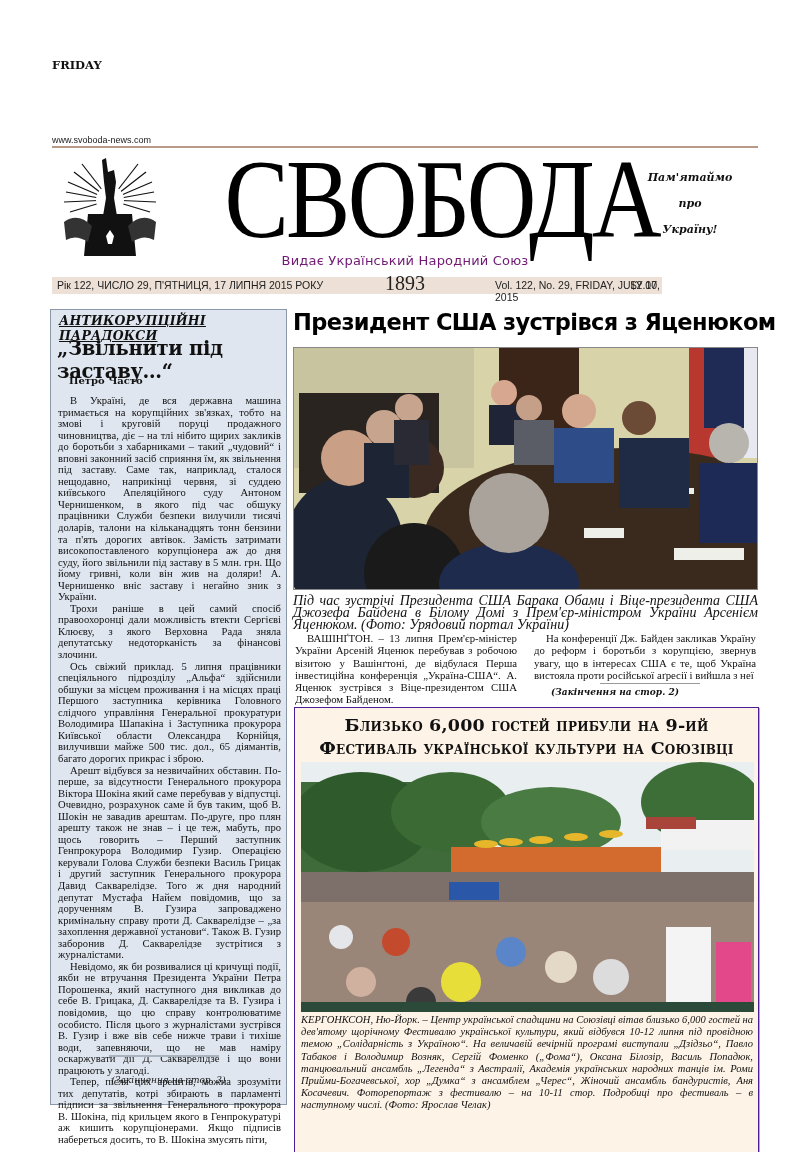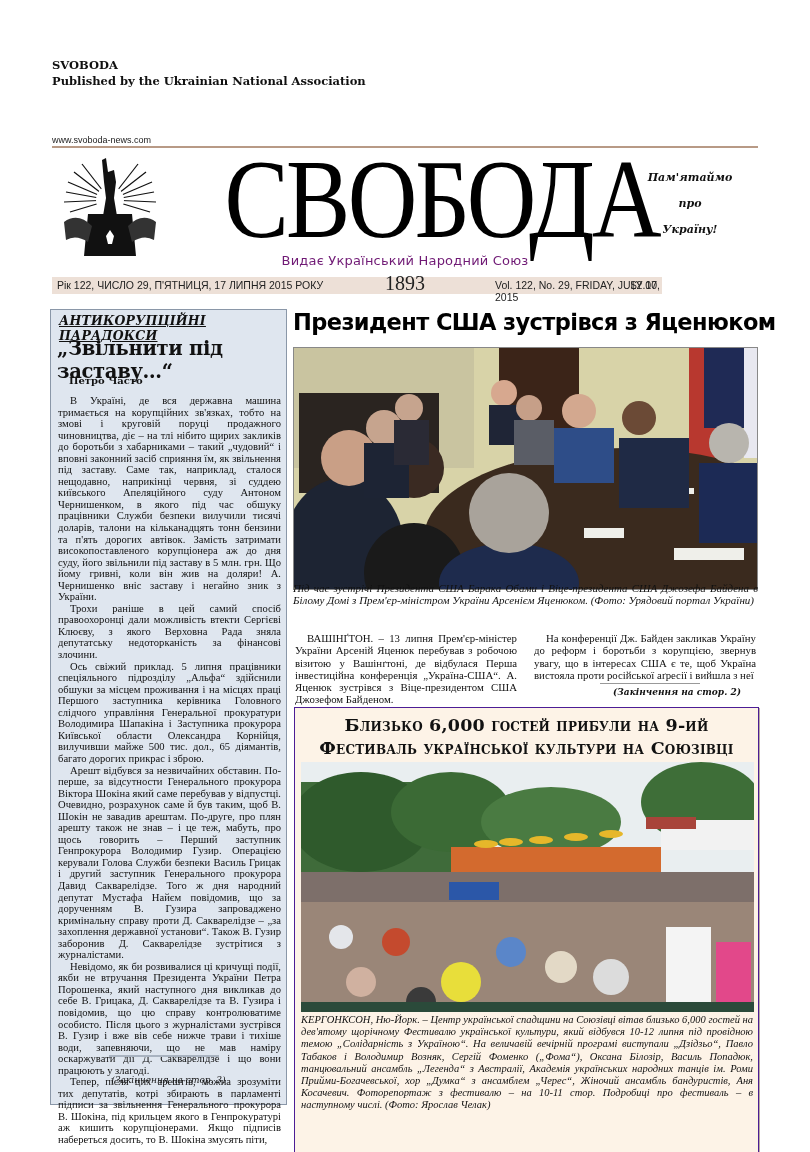--- a/index.html
+++ b/index.html
@@ -26,40 +26,39 @@
   .side-headline { position: absolute; left: 6px; top: 27px; font-family: "DejaVu Serif", serif; font-weight: bold; font-size: 19.5px; letter-spacing: -0.3px; }
   .byline { position: absolute; left: 18px; top: 65px; font-family: "DejaVu Serif", serif; font-weight: bold; font-size: 10px; text-align: center; }
   .side-body { position: absolute; left: 7px; top: 85px; width: 223px; font-family: "Liberation Serif", serif; font-size: 10.6px; line-height: 11.55px; text-align: justify; hyphens: auto; }
   .side-body p { margin: 0; text-indent: 12px; }
   .side-divider { position: absolute; left: 58px; top: 745px; width: 110px; height: 2px; background: #a9b3c0; }
   .side-cont { position: absolute; left: 0; top: 765px; width: 100%; text-align: center; font-family: "DejaVu Serif", serif; font-style: italic; font-weight: normal; font-size: 9px; }
 
   
   .main-headline { position: absolute; left: 293px; top: 309px; font-family: "DejaVu Sans", sans-serif; font-weight: bold; font-size: 22.5px; letter-spacing: -0.6px; color: #000; }
   .photo1 { position: absolute; left: 293px; top: 347px; width: 465px; height: 243px; border: 1px solid #888; box-sizing: border-box; overflow: hidden; }
-  .caption1 { position: absolute; left: 293px; top: 582px; width: 465px; font-family: "Liberation Serif", serif; font-style: italic; font-size: 11px; line-height: 12px; text-align: justify; }
+  .caption1 { position: absolute; left: 293px; top: 595px; width: 465px; font-family: "Liberation Serif", serif; font-style: italic; font-size: 14px; line-height: 12px; text-align: justify; }
   .col { position: absolute; top: 630px; width: 226px; font-family: "Liberation Serif", serif; font-size: 10.8px; line-height: 12.3px; text-align: justify; }
   .col p { margin: 2px; text-indent: 12px; }
   .col.a { left: 293px; }
   .col.b { left: 532px; }
   .main-divider { position: absolute; left: 600px; top: 683px; width: 100px; height: 1px; background: #999; }
-  .main-cont { position: absolute; left: 564px; top: 687px; width: 226px; text-align: center; font-family: "DejaVu Serif", serif; font-style: italic; font-weight: bold; font-size: 9px; }
+  .main-cont { position: absolute; left: 502px; top: 687px; width: 226px; text-align: center; font-family: "DejaVu Serif", serif; font-style: italic; font-weight: bold; font-size: 9px; }
 
   
   .fest { position: absolute; left: 294px; top: 707px; width: 465px; height: 469px; background: #fdf3e7; border: 1px solid #4c1d95; box-shadow: 1px 1px 0 #b9aca3; box-sizing: border-box; }
   .fest-headline { position: absolute; left: 0; top: 6px; width: 100%; text-align: center; font-family: "DejaVu Serif", serif; font-weight: bold; font-size: 17.5px; line-height: 23px; font-variant: small-caps; letter-spacing: 0.2px; }
   .photo2 { position: absolute; left: 6px; top: 54px; width: 453px; height: 250px; overflow: hidden; }
   .caption2 { position: absolute; left: 6px; top: 306px; width: 452px; font-family: "Liberation Serif", serif; font-style: italic; font-size: 10.5px; line-height: 12.2px; text-align: justify; }
 </style>
 </head>
 <body>
 
 <div class="pubinfo">
-  <div>SVOBODA</div>
-  <div>Published by the Ukrainian National Association</div>
+  <div>FRIDAY</div>
 </div>
 
 <div class="website">www.svoboda-news.com</div>
 <div class="toprule"></div>
 
 <div class="emblem">
   <svg width="104" height="104" viewBox="0 0 104 104">
     <g stroke="#111" stroke-width="1.2">
       <line x1="52" y1="48" x2="8" y2="40"></line>
         <line x1="52" y1="48" x2="10" y2="30"></line>

